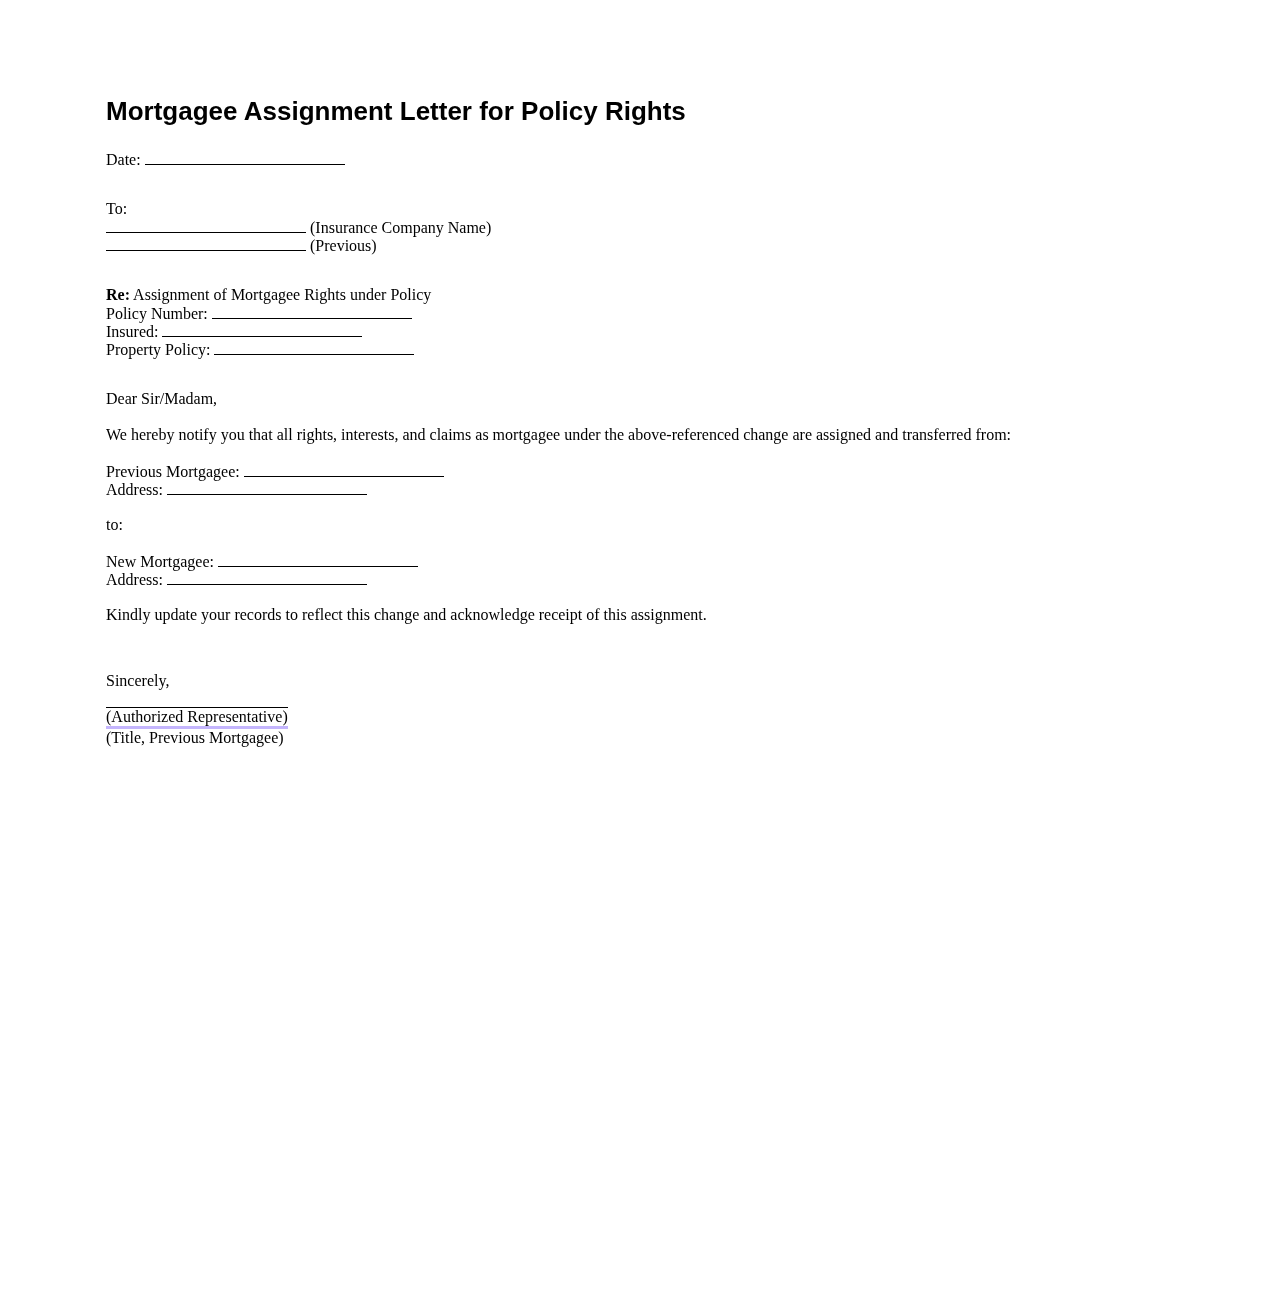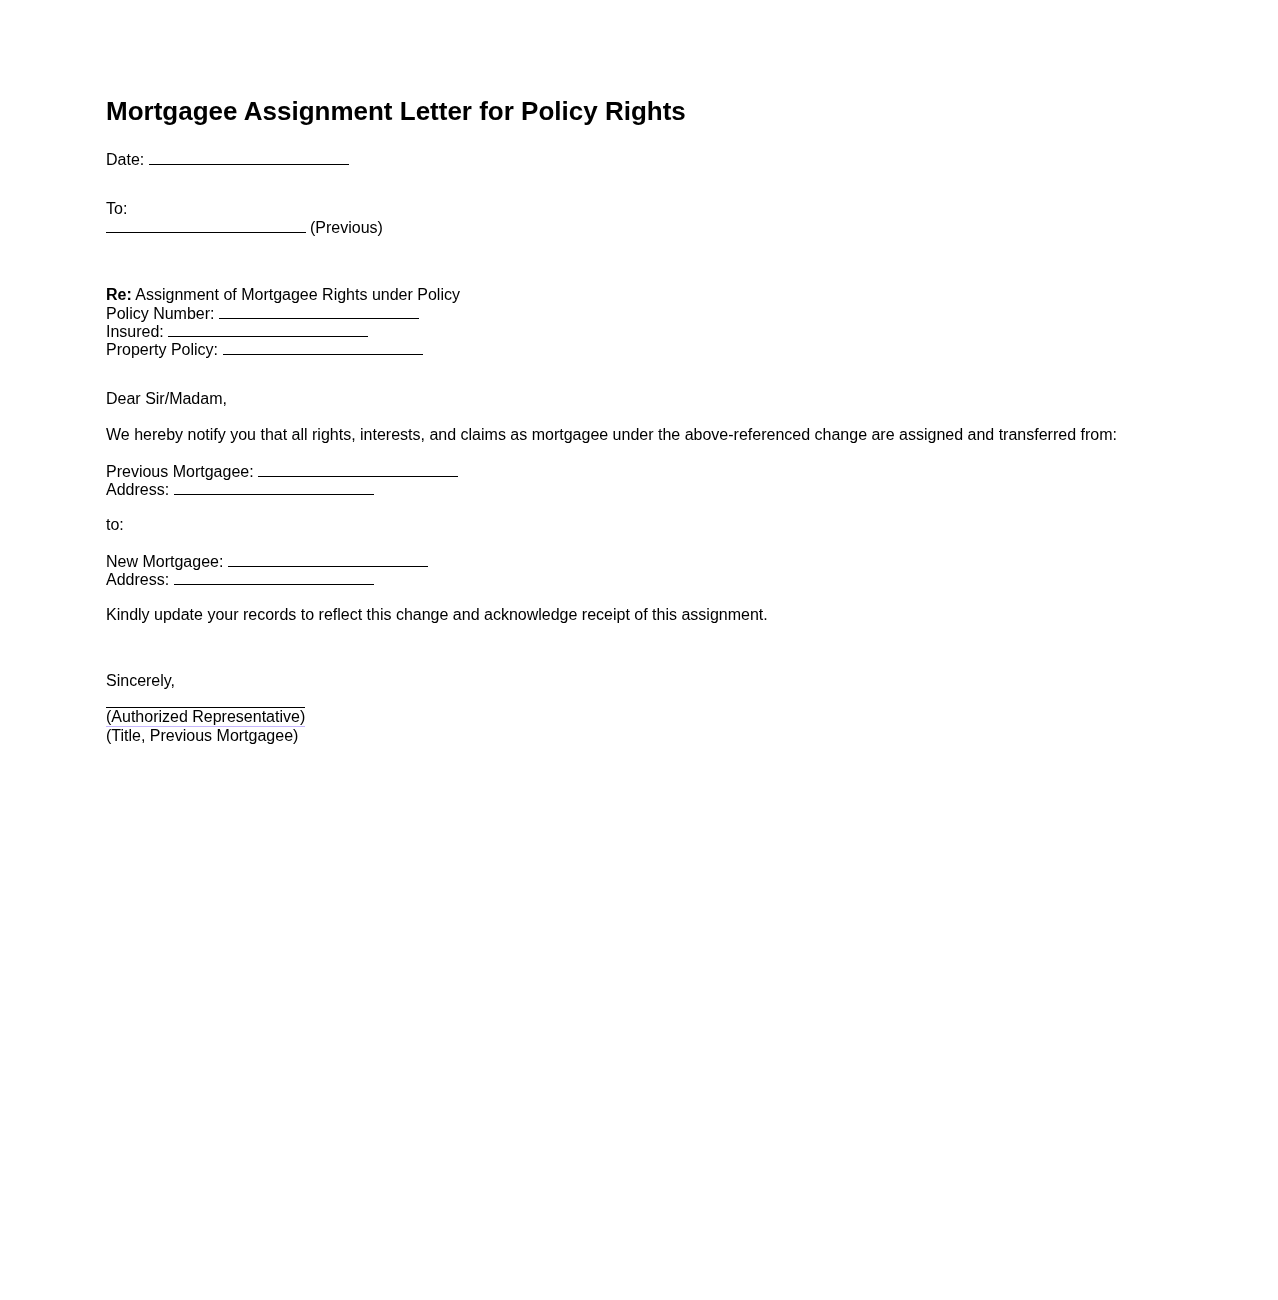--- a/index.html
+++ b/index.html
@@ -1,37 +1,38 @@
 <!DOCTYPE html>
 <html><head>
 <meta charset="utf-8">
 <style>
   html, body { margin:0; padding:0; background:#fff; }
   body { width:1278px; height:1300px; position:relative; font-family:"Liberation Sans", sans-serif; color:#000; font-size:16px; line-height:18px; }
   .page { position:absolute; left:106px; top:0; width:1100px; }
   h1 { position:absolute; top:96px; left:0; margin:0; font-size:26px; font-weight:bold; line-height:30px; white-space:nowrap; }
-  .blk { position:absolute; left:0; white-space:nowrap; }
+  .blk { position:absolute; left:0; white-space:nowrap;font-family:Liberation Serif, serif; }
   .line { display:block; height:18px; }
   .blank { display:inline-block; width:200px; border-bottom:1px solid #000; height:14px; vertical-align:baseline; }
   .blank.lead { margin-right:4px; }
   b { font-weight:bold; }
-  .sig { display:inline-block; border-top:1px solid #000; border-bottom:1px solid #c4b5fd; }
+  .sig { display:inline-block; border-top:1px solid #000; border-bottom:3px solid #c4b5fd; }
 </style>
 </head>
 <body>
 
 <div class="page">
   <h1>Mortgagee Assignment Letter for Policy Rights</h1>
 
   <div class="blk" style="top:150px">
     <span class="line"><span>Date:</span> <span class="blank"></span></span>
   </div>
 
   <div class="blk" style="top:200px">
     <span class="line">To:</span>
+    <span class="line"><span class="blank lead"></span><span>(Insurance Company Name)</span></span>
     <span class="line"><span class="blank lead"></span><span>(Previous)</span></span>
   </div>
 
   <div class="blk" style="top:286px">
     <span class="line"><b>Re:</b> <span>Assignment of Mortgagee Rights under Policy</span></span>
     <span class="line"><span>Policy Number:</span> <span class="blank"></span></span>
     <span class="line"><span>Insured:</span> <span class="blank"></span></span>
     <span class="line"><span>Property Policy:</span> <span class="blank"></span></span>
   </div>
 

